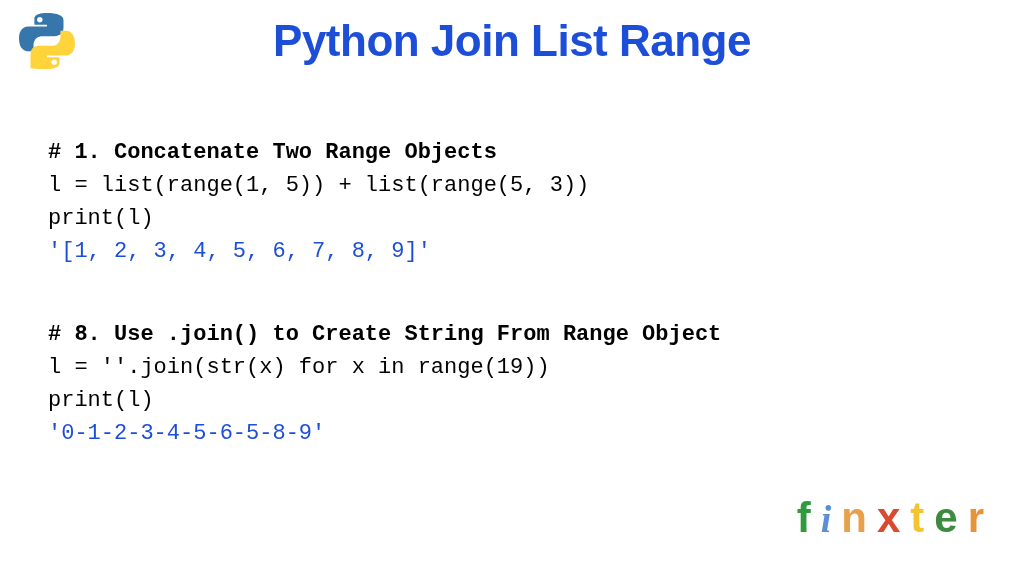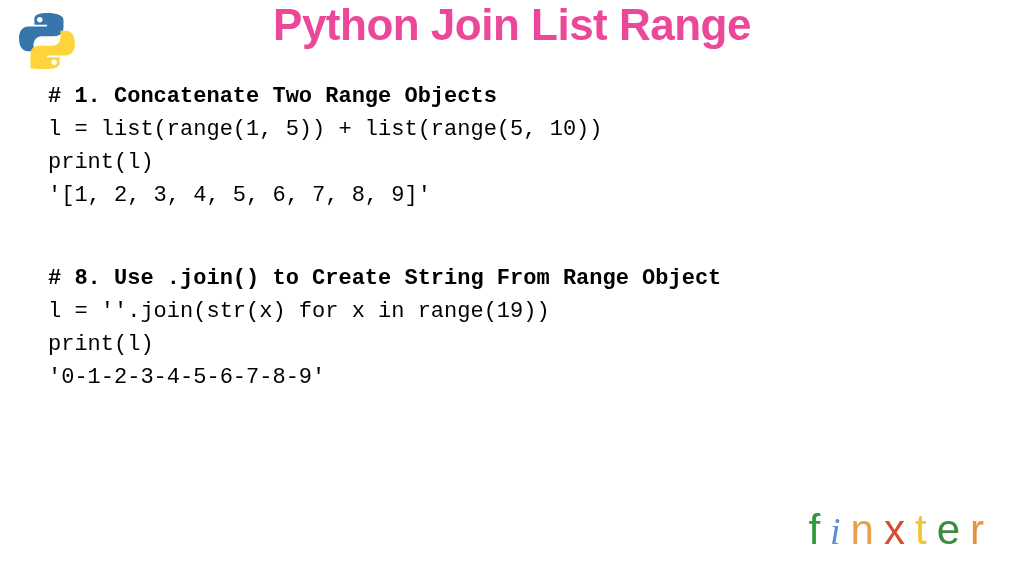--- a/index.html
+++ b/index.html
@@ -15,50 +15,51 @@
       position: absolute;
       top: 12px;
       left: 18px;
       width: 58px;
       height: 58px;
     }
     .title {
       text-align: center;
       font-size: 44px;
       font-weight: 700;
-      color: #ec4899;
-      padding-top: 0;
+      color: #1d4ed8;
+      padding-top: 16px;
       letter-spacing: -0.5px;
     }
     .content {
       padding: 30px 48px 0 48px;
     }
     .code-block {
       font-family: 'Courier New', Courier, monospace;
       font-size: 22px;
       line-height: 1.5;
       margin-bottom: 50px;
+      margin-top: 40px;
     }
     .comment {
       font-weight: bold;
       color: #000;
     }
     .code-line {
       color: #000;
     }
     .output {
-      color: #000000;
+      color: #1d4ed8;
     }
     .footer-brand {
       position: absolute;
-      bottom: 22px;
+      bottom: 34px;
       right: 30px;
       font-family: 'Segoe UI', Arial, sans-serif;
       font-size: 42px;
-      font-weight: 400;
+      font-weight: 700;
       letter-spacing: 10px;
     }
     .footer-brand span:nth-child(1) { color: #2e9c3e; }
     .footer-brand span:nth-child(2) { color: #5a8fd6; font-family: Georgia, serif; font-style: italic; font-size: 38px; }
     .footer-brand span:nth-child(3) { color: #e8a04a; }
     .footer-brand span:nth-child(4) { color: #d94a2e; }
     .footer-brand span:nth-child(5) { color: #f4c430; }
     .footer-brand span:nth-child(6) { color: #3d8b40; }
     .footer-brand span:nth-child(7) { color: #e8923a; }
   </style>
@@ -70,28 +71,28 @@
     <path d="M54.5 2c-25 0-23.4 10.8-23.4 10.8l.03 11.2h23.8v3.36H21.7S2 25.1 2 50.3c0 25.2 17.2 24.3 17.2 24.3h10.3V63s-0.55-17.2 16.9-17.2h23.6s16.3.26 16.3-15.7V15.5S88.8 2 54.5 2zM41.4 9.54c2.9 0 5.27 2.36 5.27 5.27 0 2.9-2.36 5.27-5.27 5.27-2.9 0-5.27-2.36-5.27-5.27 0-2.9 2.36-5.27 5.27-5.27z" fill="#3776ab"></path>
     <path d="M55.5 108c25 0 23.4-10.8 23.4-10.8l-.03-11.2h-23.8v-3.36h33.2S108 84.9 108 59.7c0-25.2-17.2-24.3-17.2-24.3H80.5v11.6s.55 17.2-16.9 17.2H40s-16.3-.26-16.3 15.7v26.6S21.2 108 55.5 108zm13.1-7.54c-2.9 0-5.27-2.36-5.27-5.27 0-2.9 2.36-5.27 5.27-5.27 2.9 0 5.27 2.36 5.27 5.27 0 2.9-2.36 5.27-5.27 5.27z" fill="#ffd43b"></path>
   </svg>
 </div>
 
 <h1 class="title">Python Join List Range</h1>
 
 <div class="content">
   <div class="code-block">
     <div class="comment"># 1. Concatenate Two Range Objects</div>
-    <div class="code-line">l = list(range(1, 5)) + list(range(5, 10))</div>
+    <div class="code-line">l = list(range(1, 5)) + list(range(5, 3))</div>
     <div class="code-line">print(l)</div>
     <div class="output">'[1, 2, 3, 4, 5, 6, 7, 8, 9]'</div>
   </div>
 
   <div class="code-block">
     <div class="comment"># 8. Use .join() to Create String From Range Object</div>
     <div class="code-line">l = ''.join(str(x) for x in range(19))</div>
     <div class="code-line">print(l)</div>
-    <div class="output">'0-1-2-3-4-5-6-7-8-9'</div>
+    <div class="output">'0-1-2-3-4-5-6-5-8-9'</div>
   </div>
 </div>
 
 <div class="footer-brand">
   <span>f</span><span>i</span><span>n</span><span>x</span><span>t</span><span>e</span><span>r</span>
 </div>
 
 </body></html>

